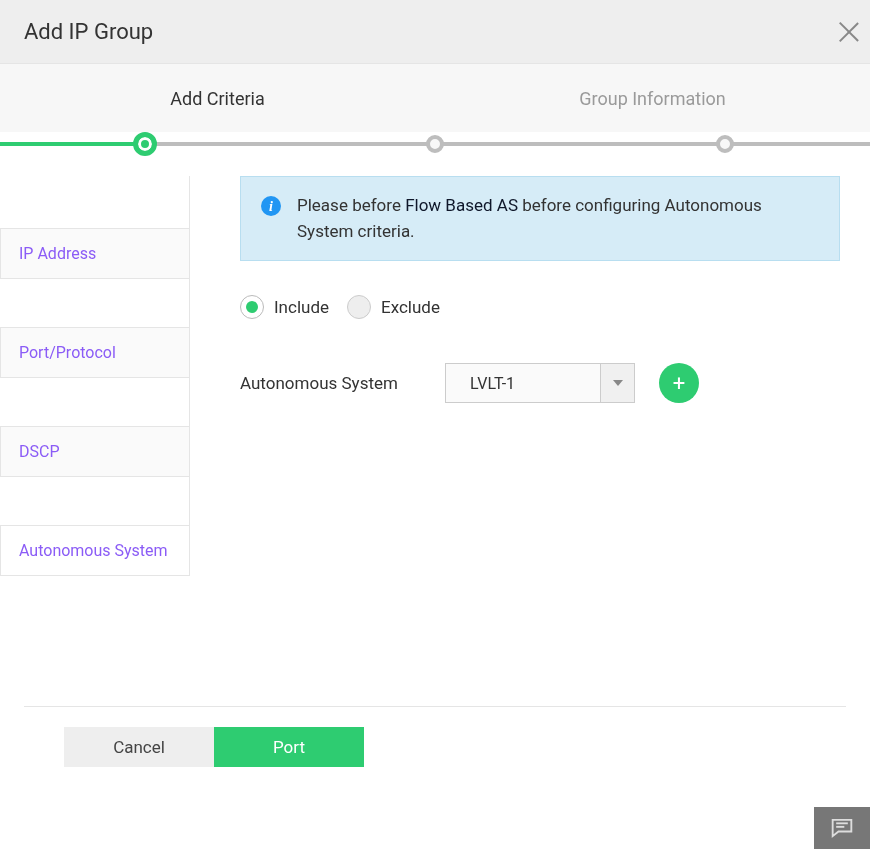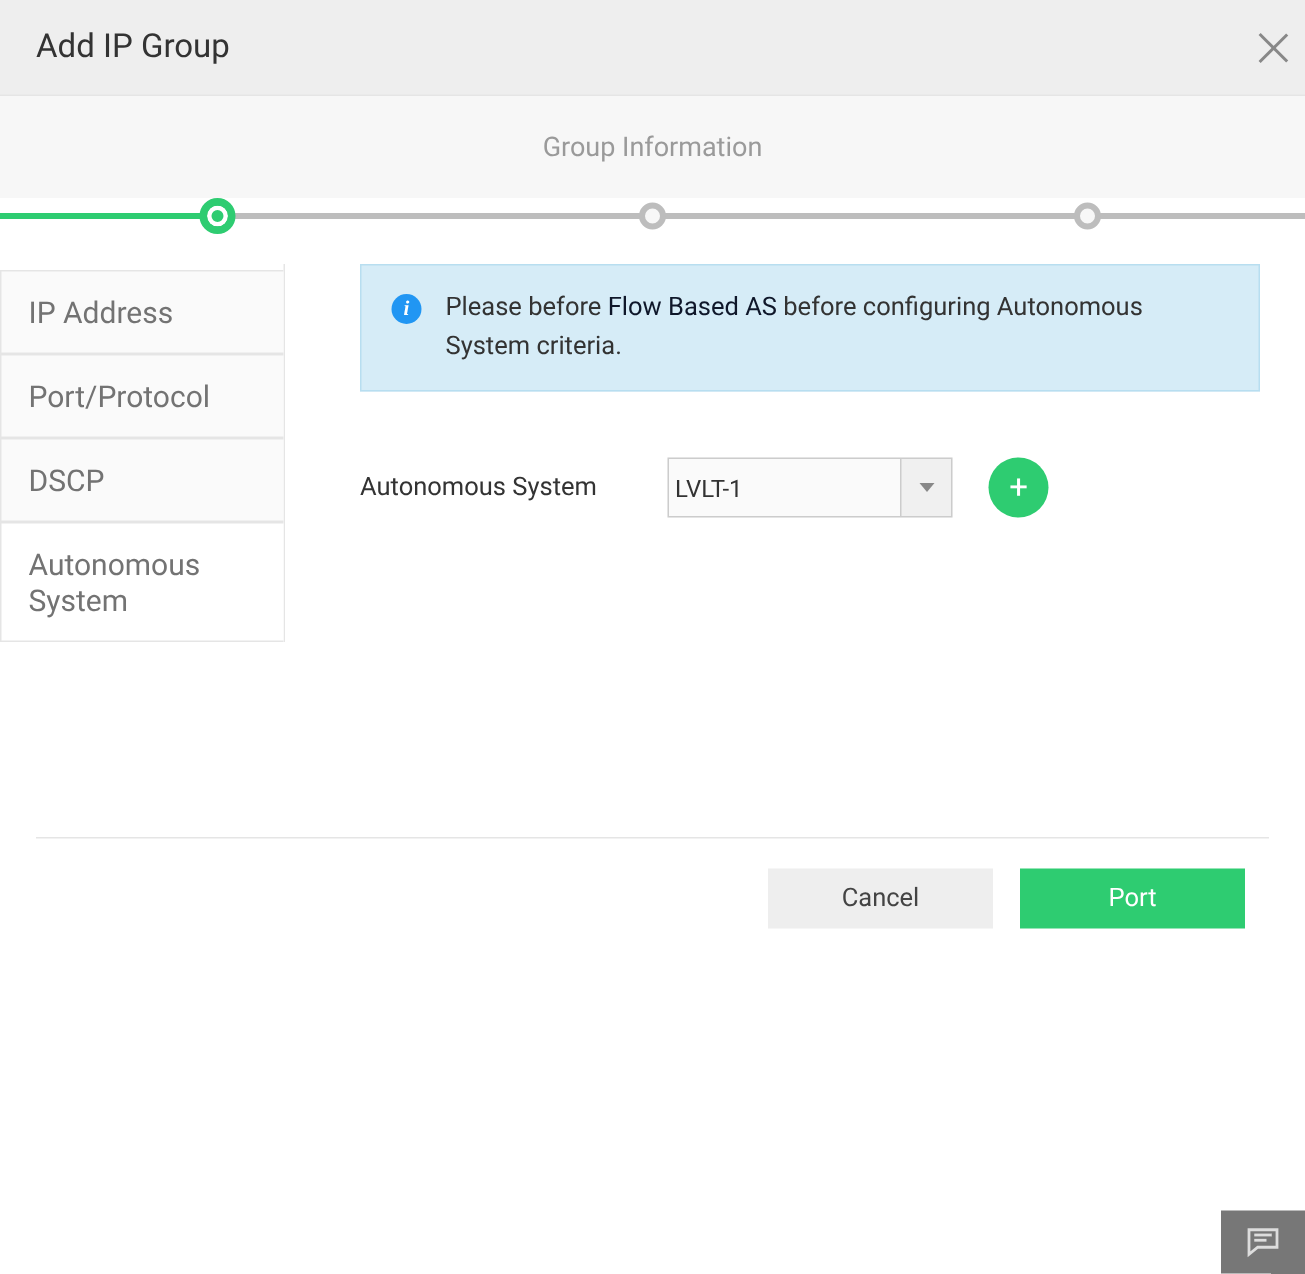--- a/index.html
+++ b/index.html
@@ -23,64 +23,65 @@
   .node { position: absolute; top: 50%; transform: translate(-50%,-50%); width: 18px; height: 18px; border-radius: 50%; background: #bdbdbd; border: 4px solid #bdbdbd; }
   .node.inner { background: #f7f7f7; }
   .node.active { width: 24px; height: 24px; border: 5px solid #2ecc71; background: #2ecc71; box-shadow: inset 0 0 0 3px #fff; }
   .node.n1 { left: 16.66%; }
   .node.n2 { left: 50%; }
   .node.n3 { left: 83.33%; }
 
   .body-wrap { display: flex; padding-top: 20px; }
 
   .side { width: 190px; border-right: 1px solid #e5e5e5; padding-top: 4px; }
-  .side-item { padding: 15px 18px; font-size: 20px; color: #737373; border: 1px solid transparent; border-right: none; background: #fff; cursor: pointer; }
+  .side-item { padding: 15px 18px; font-size: 16px; color: #8b5cf6; border: 1px solid transparent; border-right: none; background: #fff; cursor: pointer; margin-top: 48px; }
   .side-item.box { border-color: #e5e5e5; background: #fafafa; }
   .side-item.selected { background: #fff; border-left: 1px solid #e5e5e5; border-top: 1px solid #e5e5e5; border-bottom: 1px solid #e5e5e5; }
 
   .main { flex: 1; padding: 0 30px 0 50px; }
 
   .alert { background: #d6ecf7; border: 1px solid #b8def0; padding: 16px 20px; display: flex; gap: 16px; align-items: flex-start; font-size: 17px; line-height: 1.5; color: #333; }
   .alert .info-i { flex-shrink: 0; width: 20px; height: 20px; border-radius: 50%; background: #2196f3; color: #fff; font-family: Georgia, serif; font-style: italic; font-weight: bold; font-size: 14px; display: flex; align-items: center; justify-content: center; margin-top: 3px; }
   .alert a { color: #0f172a; text-decoration: none; }
 
   .radio-row { display: flex; gap: 18px; align-items: center; margin-top: 34px; }
   .radio-wrap { display: flex; align-items: center; gap: 10px; cursor: pointer; }
   .radio { width: 24px; height: 24px; border-radius: 50%; border: 1px solid #ccc; background: #eee; position: relative; }
   .radio.sel { background: #fff; border-color: #bbb; }
   .radio.sel::after { content: ""; position: absolute; left: 5px; top: 5px; width: 12px; height: 12px; border-radius: 50%; background: #2ecc71; }
   .radio-label { font-size: 17px; color: #333; }
 
   .form-row { display: flex; align-items: center; margin-top: 44px; gap: 30px; }
   .form-label { font-size: 17px; color: #333; width: 175px; }
 
-  .select { position: relative; width: 190px; height: 40px; border: 1px solid #ccc; background: #fafafa; display: flex; align-items: center; padding-left: 4px; font-size: 16px; cursor: pointer; }
+  .select { position: relative; width: 190px; height: 40px; border: 1px solid #ccc; background: #fafafa; display: flex; align-items: center; padding-left: 24px; font-size: 16px; cursor: pointer; }
   .select-btn { position: absolute; right: 0; top: 0; bottom: 0; width: 34px; border-left: 1px solid #ccc; background: #f0f0f0; display: flex; align-items: center; justify-content: center; }
   .select-btn::after { content: ""; width: 0; height: 0; border-left: 5px solid transparent; border-right: 5px solid transparent; border-top: 6px solid #888; }
 
   .add-btn { width: 40px; height: 40px; border-radius: 50%; background: #2ecc71; color: #fff; font-size: 22px; display: flex; align-items: center; justify-content: center; cursor: pointer; margin-left: -6px; }
 
   .divider { height: 1px; background: #e5e5e5; margin: 130px 24px 20px 24px; }
-  .footer { display: flex; justify-content: flex-end; gap: 18px; padding: 0 40px; }
+  .footer { display: flex; padding: 0 64px; }
   .btn { height: 40px; width: 150px; display: flex; align-items: center; justify-content: center; font-size: 17px; cursor: pointer; }
   .btn.cancel { background: #eeeeee; color: #444; }
   .btn.next { background: #2ecc71; color: #fff; }
 
   .chat-fab { position: absolute; right: 0; bottom: 0; width: 56px; height: 42px; background: #777; display: flex; align-items: center; justify-content: center; }
   .chat-fab svg { width: 28px; height: 28px; stroke: #ddd; fill: none; stroke-width: 1.6; }
 </style>
 </head>
 <body>
 
 <div class="header">
   <h1>Add IP Group</h1>
   <div class="close-x"></div>
 </div>
 
 <div class="steps-band">
+  <div class="step-label active">Add Criteria</div>
   <div class="step-label inactive">Group Information</div>
 </div>
 <div class="track">
   <div class="track-line"></div>
   <div class="track-line done"></div>
   <div class="node active n1"></div>
   <div class="node inner n2"></div>
   <div class="node inner n3"></div>
 </div>
 
@@ -93,20 +94,30 @@
   </div>
 
   <div class="main">
     <div class="alert">
       <div class="info-i">i</div>
       <div>
         <span>Please before </span><a href="#">Flow Based AS</a><span> before configuring Autonomous System criteria.</span>
       </div>
     </div>
 
+    <div class="radio-row">
+      <div class="radio-wrap">
+        <div class="radio sel"></div>
+        <span class="radio-label">Include</span>
+      </div>
+      <div class="radio-wrap">
+        <div class="radio"></div>
+        <span class="radio-label">Exclude</span>
+      </div>
+    </div>
 
     <div class="form-row">
       <div class="form-label">Autonomous System</div>
       <div class="select">
         <span>LVLT-1</span>
         <div class="select-btn"></div>
       </div>
       <div class="add-btn">
         <span>+</span>
       </div>

